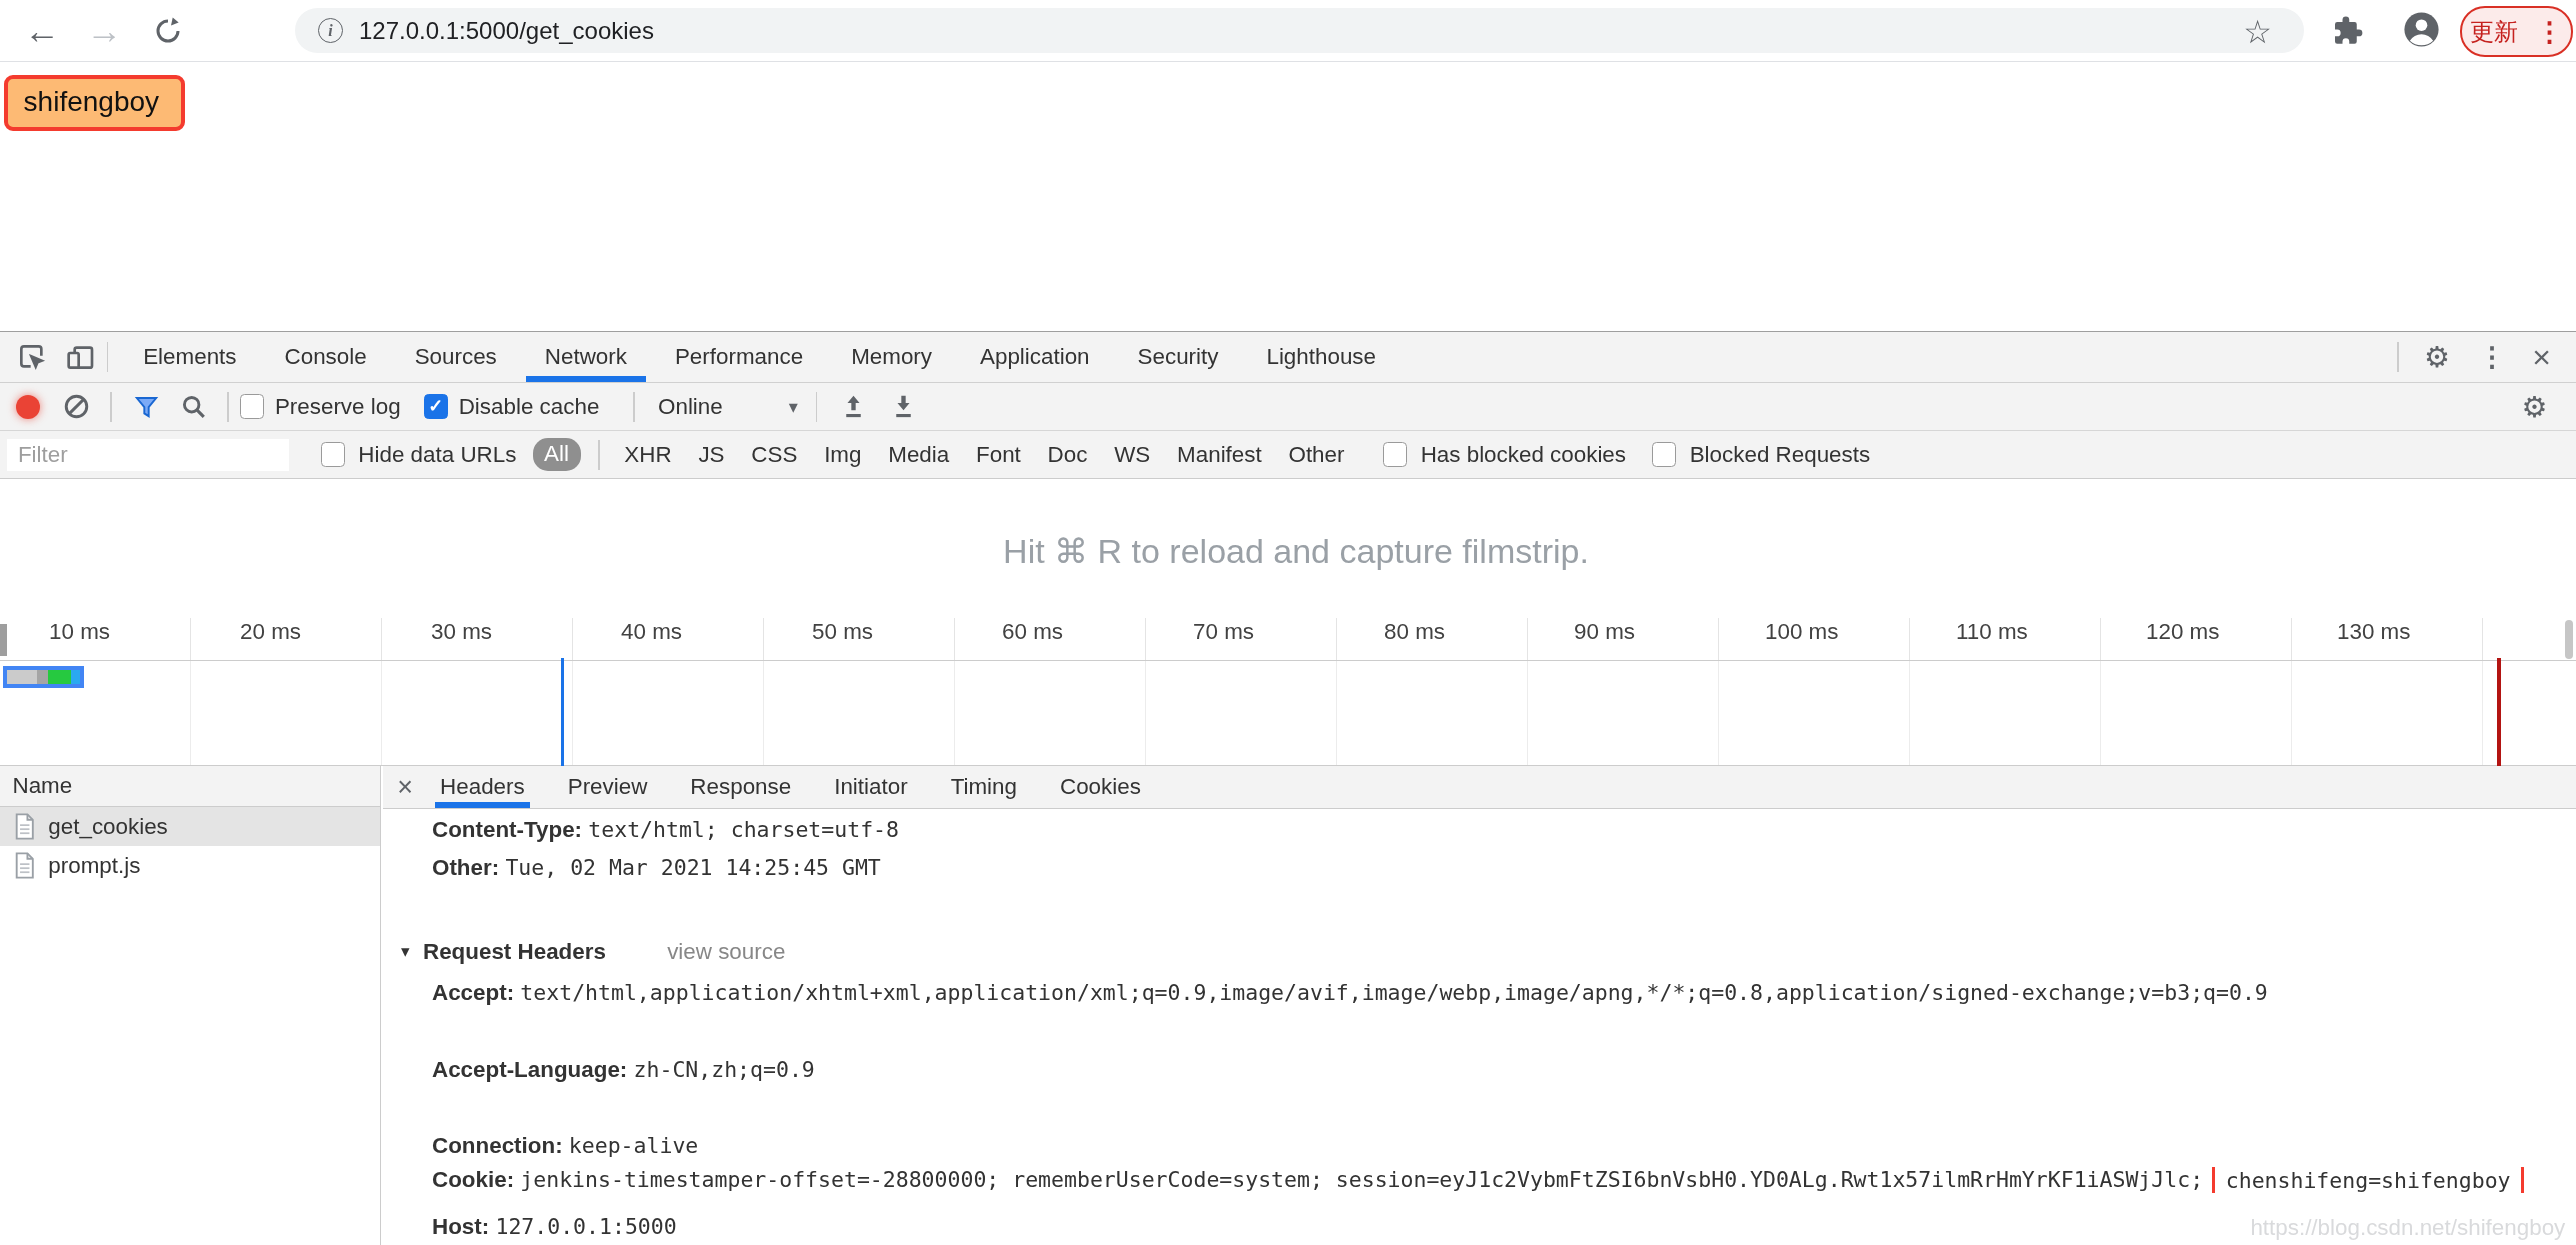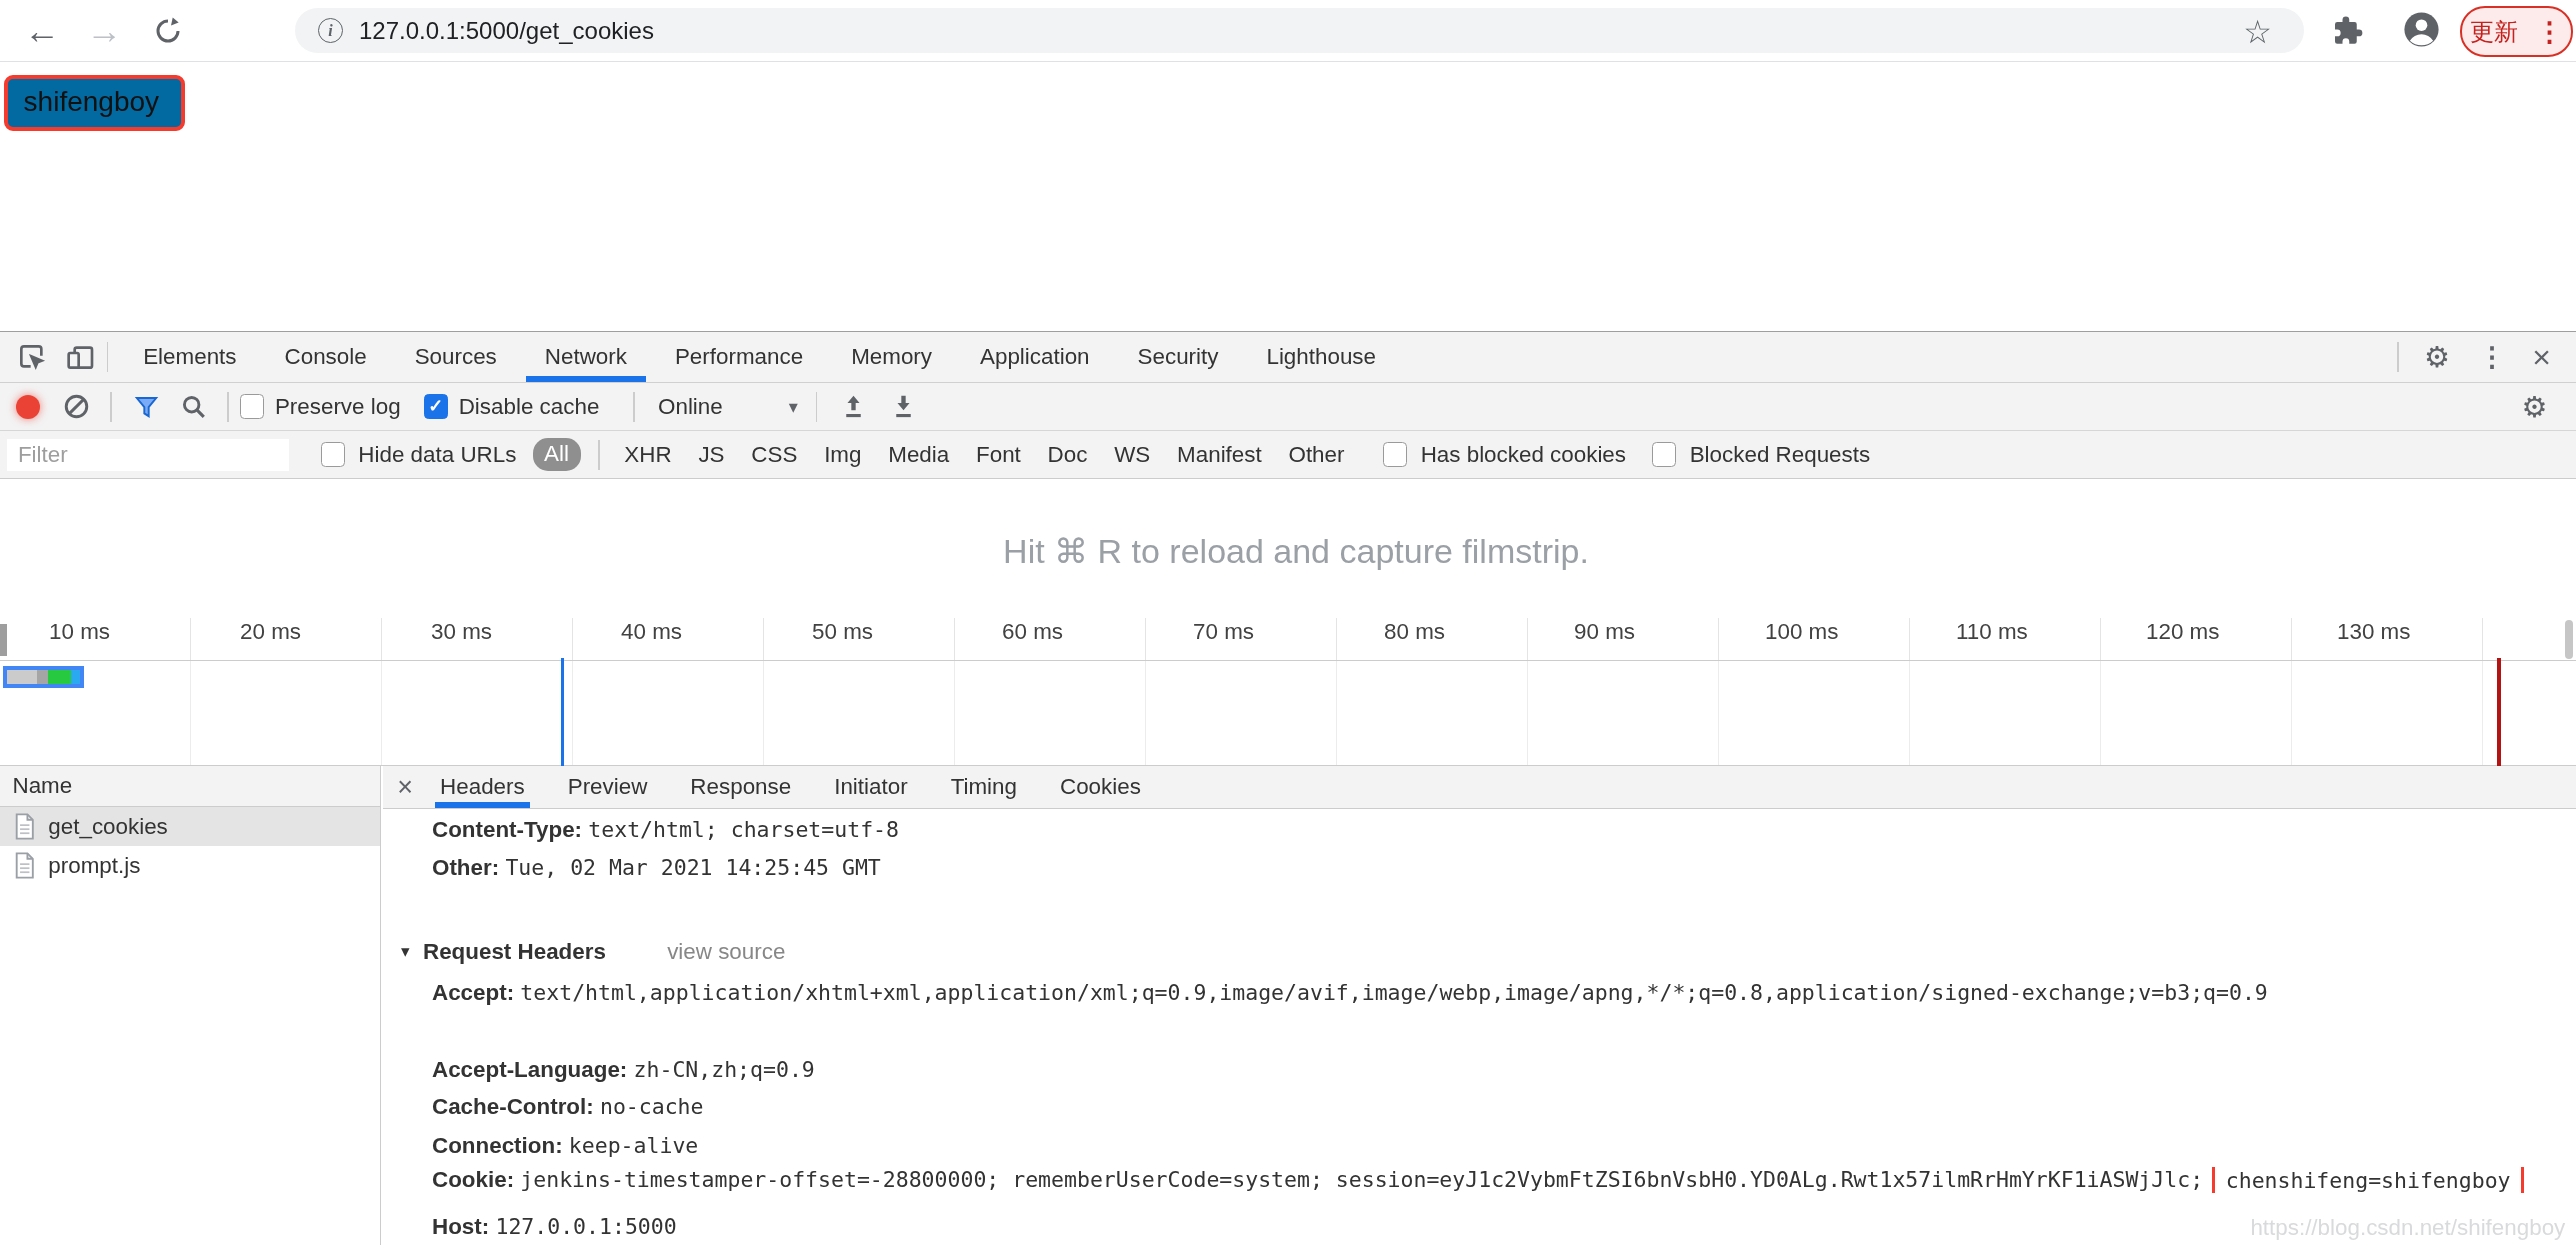--- a/index.html
+++ b/index.html
@@ -22,21 +22,21 @@
   .star-ic{position:absolute;right:32px;top:5.4px;font-size:32px;color:#5f6368;}
   .puzzle-ic{position:absolute;left:2329px;top:12.5px;}
   .avatar-ic{position:absolute;left:2401px;top:9px;}
   .update-pill{position:absolute;left:2460px;top:6.3px;width:109px;height:47px;background:#fcebea;
                border:2.7px solid #d93025;border-radius:25px;display:flex;align-items:center;
                justify-content:center;gap:18px;color:#c5221f;}
   .update-label{font-size:24px;}
   .update-dots{font-size:27px;font-weight:bold;}
   
   .hl-box{position:absolute;left:3.6px;top:75px;border:4.5px solid #f43b2e;border-radius:9px;
-          padding:7.2px 21.5px 9px 16px;font-size:28px;color:#111;background:#0369a1;}
+          padding:7.2px 21.5px 9px 16px;font-size:28px;color:#111;background:#fdba74;}
   
   .devtools{position:absolute;left:0;top:331px;width:2576px;height:915px;background:#fff;
             border-top:1.8px solid #9e9e9e;font-size:22.4px;}
   .dt-tabbar{position:absolute;left:0;top:0;width:100%;height:51px;background:#f3f3f3;
              border-bottom:1.8px solid #d0d0d0;display:flex;align-items:center;box-sizing:border-box;}
   .icon-btn{display:flex;align-items:center;justify-content:center;flex:0 0 auto;}
   .vdiv{width:1.8px;height:30px;background:#ccc;margin:0 10.7px;flex:0 0 auto;}
   .dt-tab{position:relative;height:49px;display:flex;align-items:center;padding:0 24px;color:#333;}
   .dt-tab.active::after{content:"";position:absolute;left:5.4px;right:5.4px;bottom:0;height:5.4px;background:#1a73e8;}
   .tab-right{margin-left:auto;display:flex;align-items:center;margin-right:12.5px;}
@@ -337,24 +337,20 @@
         </div>
 
         <div class="hdr-row" style="top:214px;">
           <span class="hdr-name">Accept:</span>
           <span class="hdr-val">text/html,application/xhtml+xml,application/xml;q=0.9,image/avif,image/webp,image/apng,*/*;q=0.8,application/signed-exchange;v=b3;q=0.9</span>
         </div>
         <div class="hdr-row" style="top:291px;">
           <span class="hdr-name">Accept-Language:</span>
           <span class="hdr-val">zh-CN,zh;q=0.9</span>
         </div>
-        <div class="hdr-row" style="top:328px;">
-          <span class="hdr-name">Cache-Control:</span>
-          <span class="hdr-val">no-cache</span>
-        </div>
         <div class="hdr-row" style="top:367px;">
           <span class="hdr-name">Connection:</span>
           <span class="hdr-val">keep-alive</span>
         </div>
 
         <div class="hdr-row" style="top:401px;">
           <span class="hdr-name">Cookie:</span>
           <span class="hdr-val">jenkins-timestamper-offset=-28800000; rememberUserCode=system; session=eyJ1c2VybmFtZSI6bnVsbH0.YD0ALg.Rwt1x57ilmRrHmYrKF1iASWjJlc;</span><span class="cookie-hl">chenshifeng=shifengboy</span>
         </div>
 

